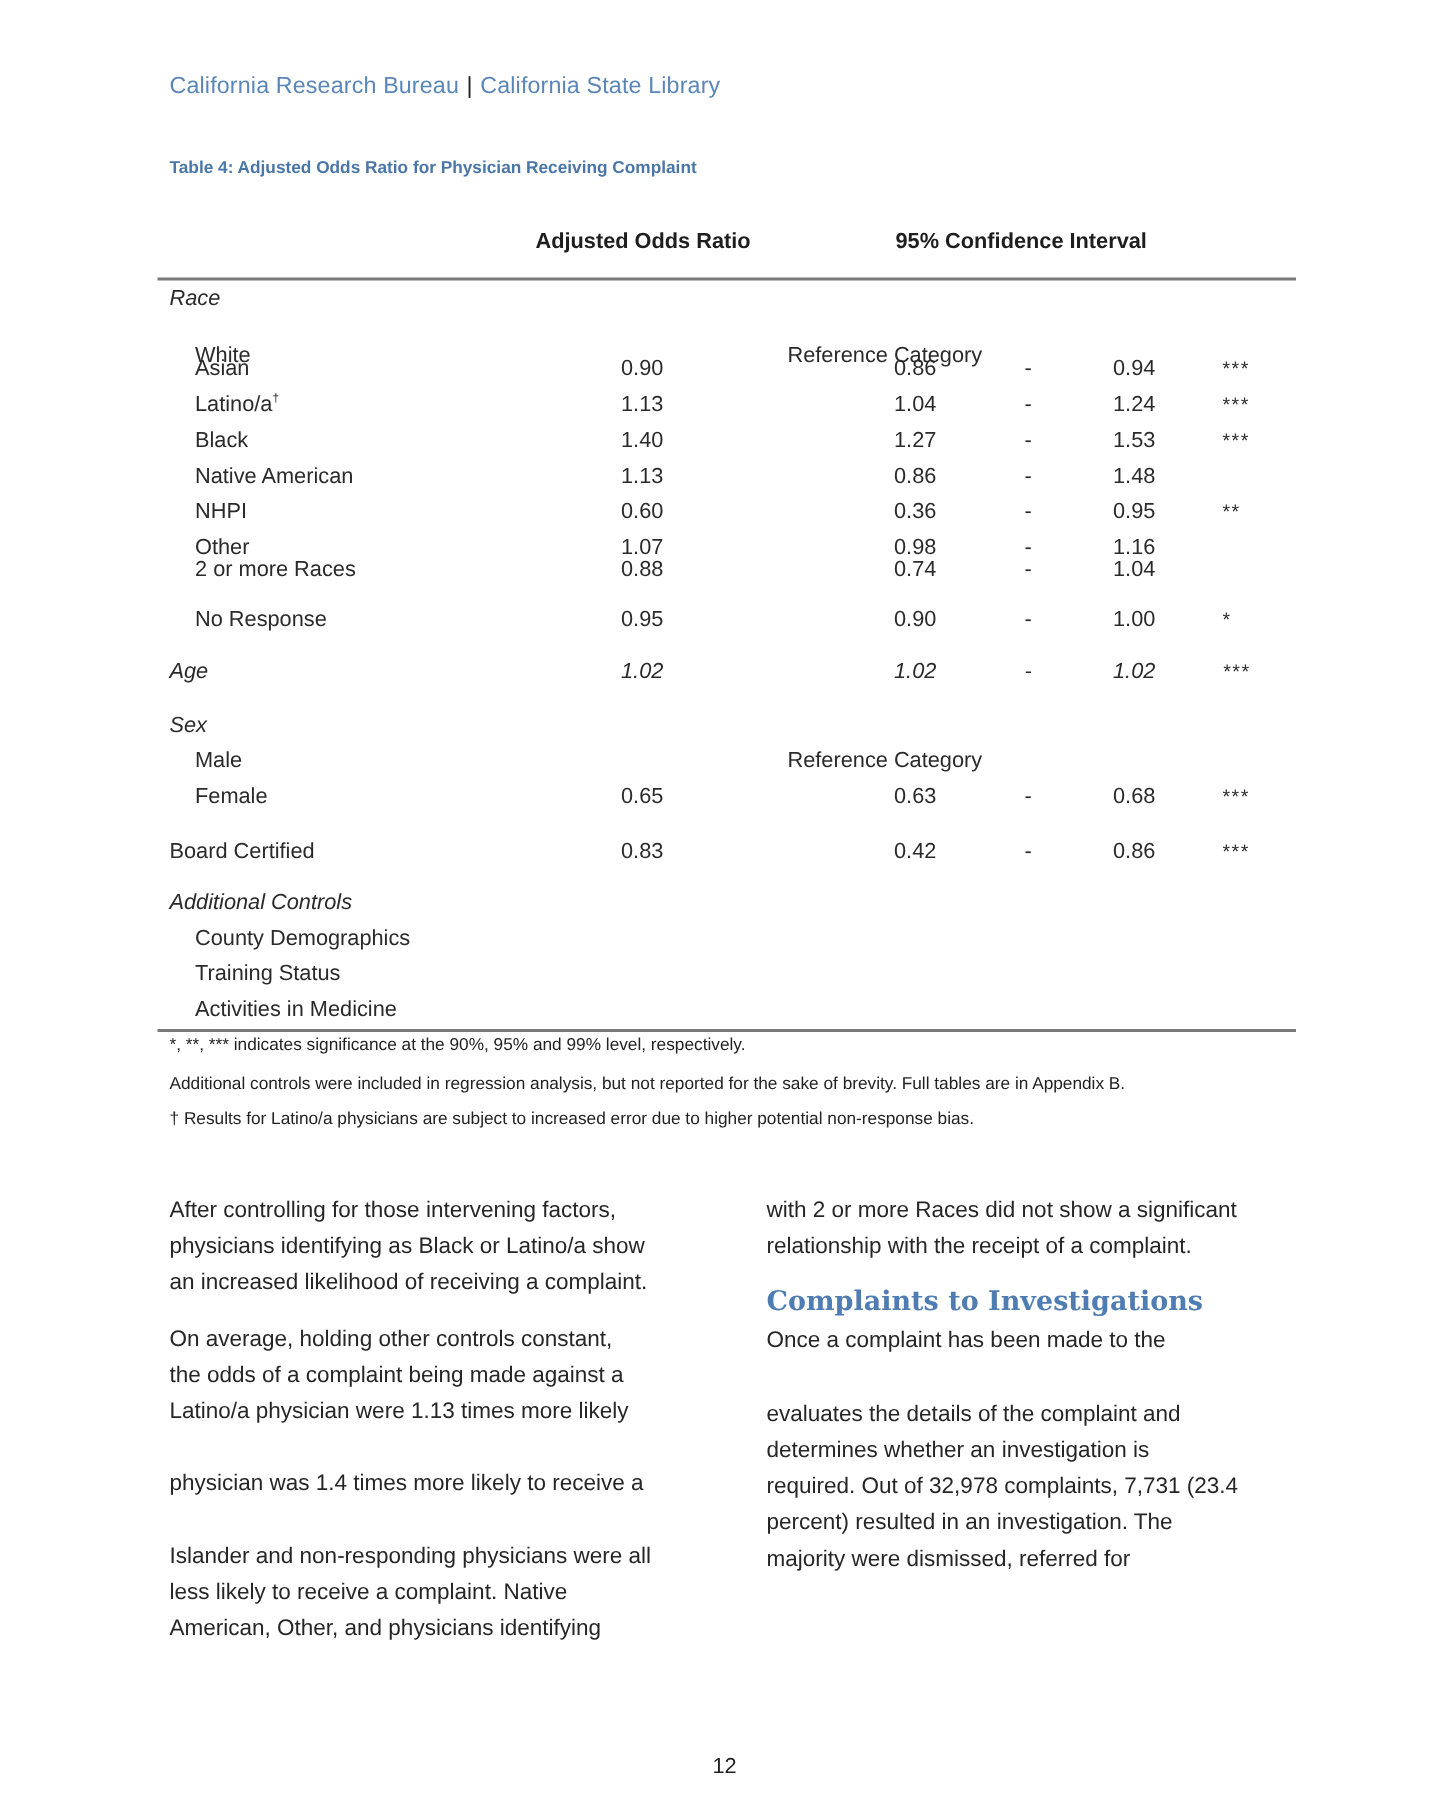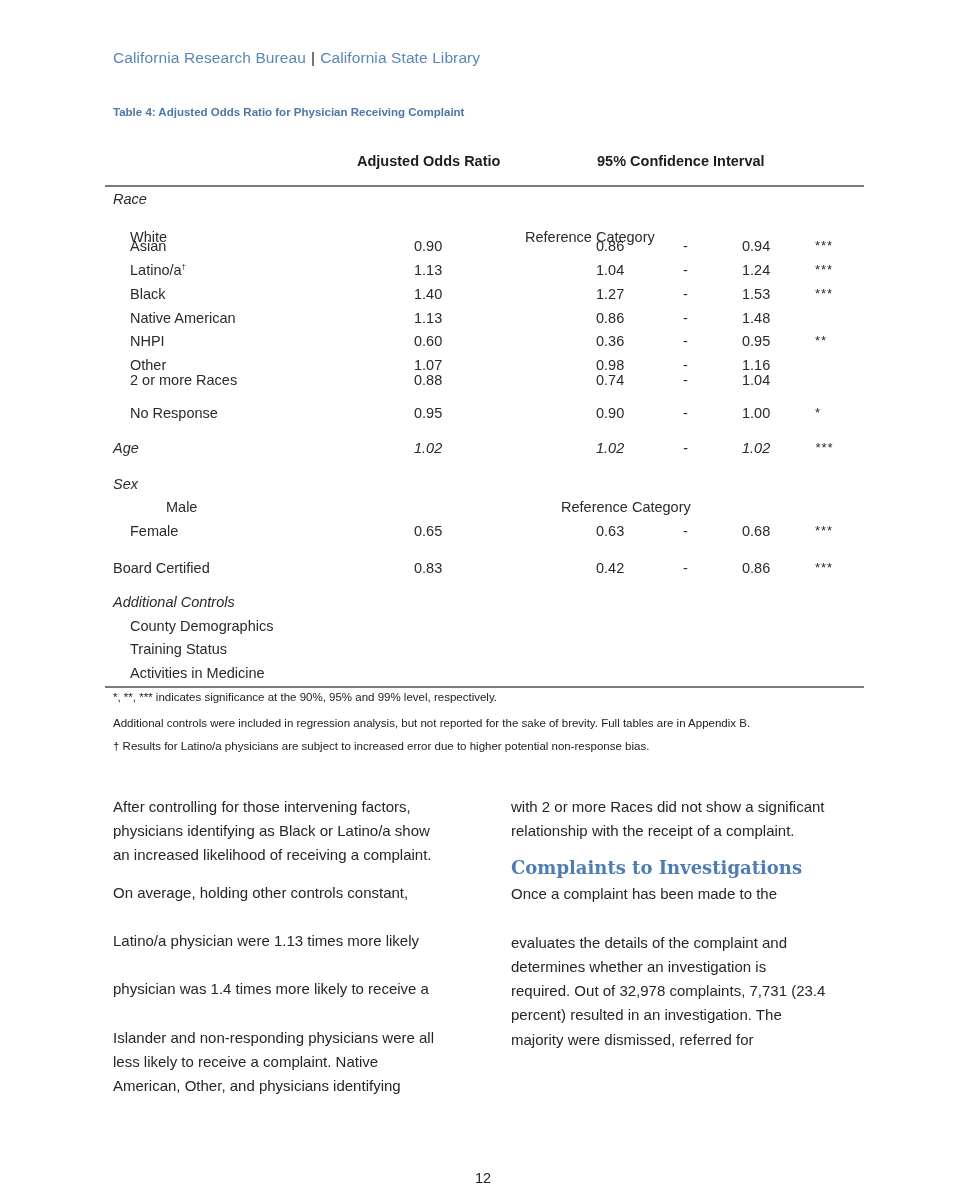--- a/index.html
+++ b/index.html
@@ -134,21 +134,21 @@
     <span class="lo">1.02</span>
     <span class="dash">-</span>
     <span class="hi">1.02</span>
     <span class="sig">***</span>
   </div>
 
   <div class="row" style="top:476px;">
     <span class="lbl group">Sex</span>
   </div>
 
-  <div class="row" style="top:499px;margin-left:36px;">
+  <div class="row" style="top:499px;">
     <span class="lbl">Male</span>
     <span class="ref">Reference Category</span>
   </div>
 
   <div class="row" style="top:523px;">
     <span class="lbl">Female</span>
     <span class="or">0.65</span>
     <span class="lo">0.63</span>
     <span class="dash">-</span>
     <span class="hi">0.68</span>
@@ -185,21 +185,21 @@
 <div class="abs note" style="top:740px;">† Results for Latino/a physicians are subject to increased error due to higher potential non-response bias.</div>
 
 <div class="abs body-text col-left">
   <p>
     <span>After controlling for those intervening factors,</span><br>
     <span>physicians identifying as Black or Latino/a show</span><br>
     <span>an increased likelihood of receiving a complaint.</span>
   </p>
   <p style="margin-top:13px;">
     <span>On average, holding other controls constant,</span><br>
-    <br>
+    <span>the odds of a complaint being made against a</span><br>
     <span>Latino/a physician were 1.13 times more likely</span><br>
     <br>
     <span>physician was 1.4 times more likely to receive a</span><br>
     <br>
     <span>Islander and non-responding physicians were all</span><br>
     <span>less likely to receive a complaint. Native</span><br>
     <span>American, Other, and physicians identifying</span>
   </p>
 </div>
 

